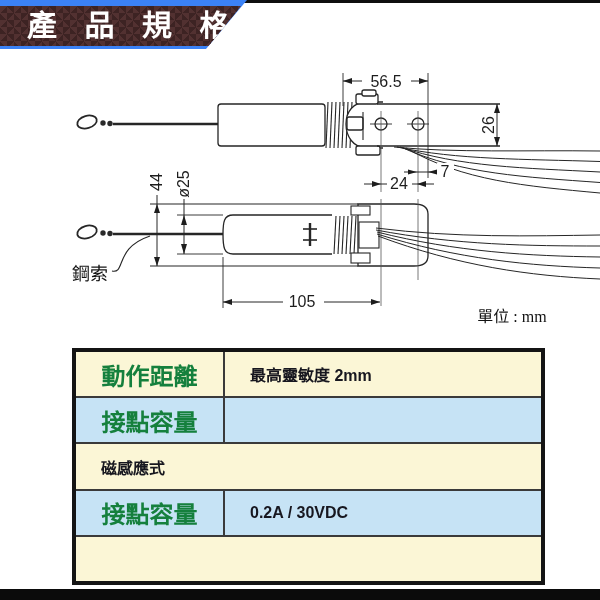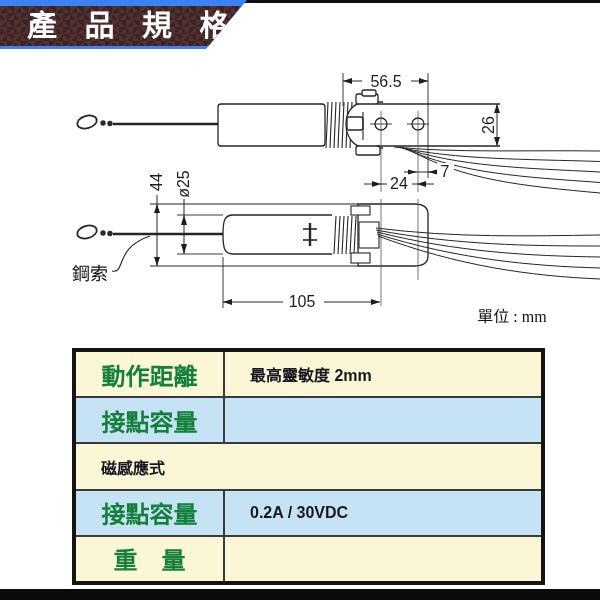--- a/index.html
+++ b/index.html
@@ -215,17 +215,16 @@
     <div class="spec-label">接點容量</div>
   </div>
   <div class="spec-row">
     <div class="spec-value">磁感應式</div>
   </div>
   <div class="spec-row">
     <div class="spec-label">接點容量</div>
     <div class="spec-value">0.2A / 30VDC</div>
   </div>
   <div class="spec-row">
-    <div class="spec-label">重　量</div>
   </div>
 </div>
 
 <div class="bottom-bar"></div>
 
 </body></html>

